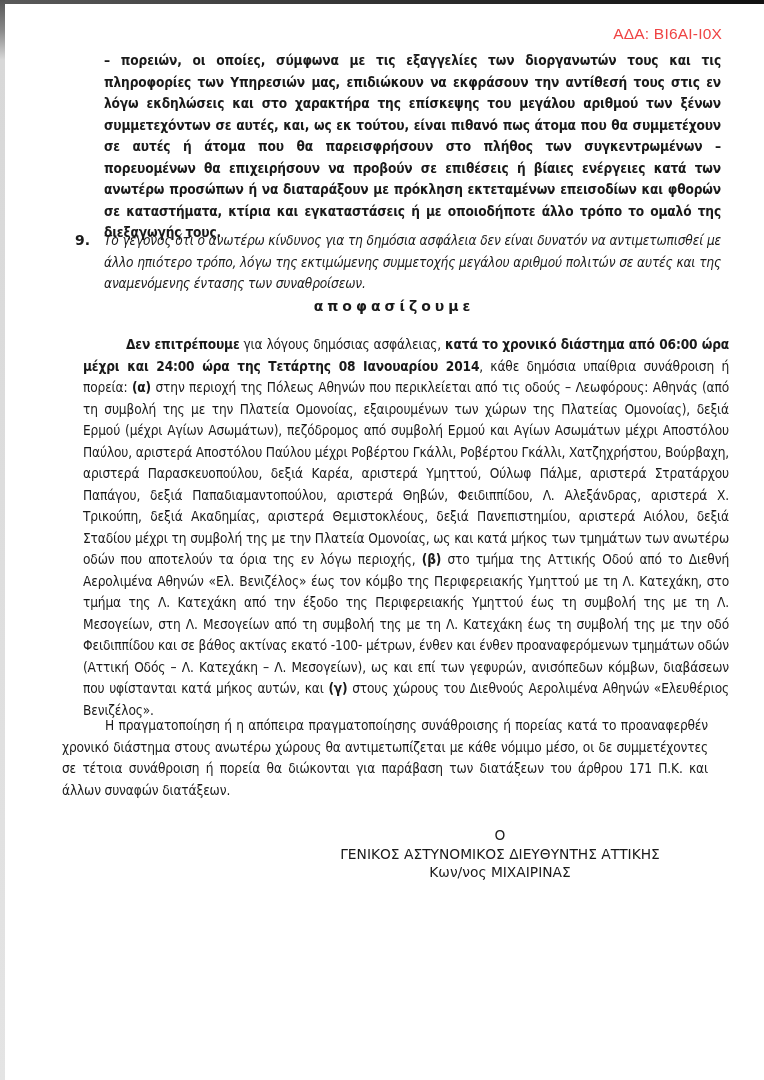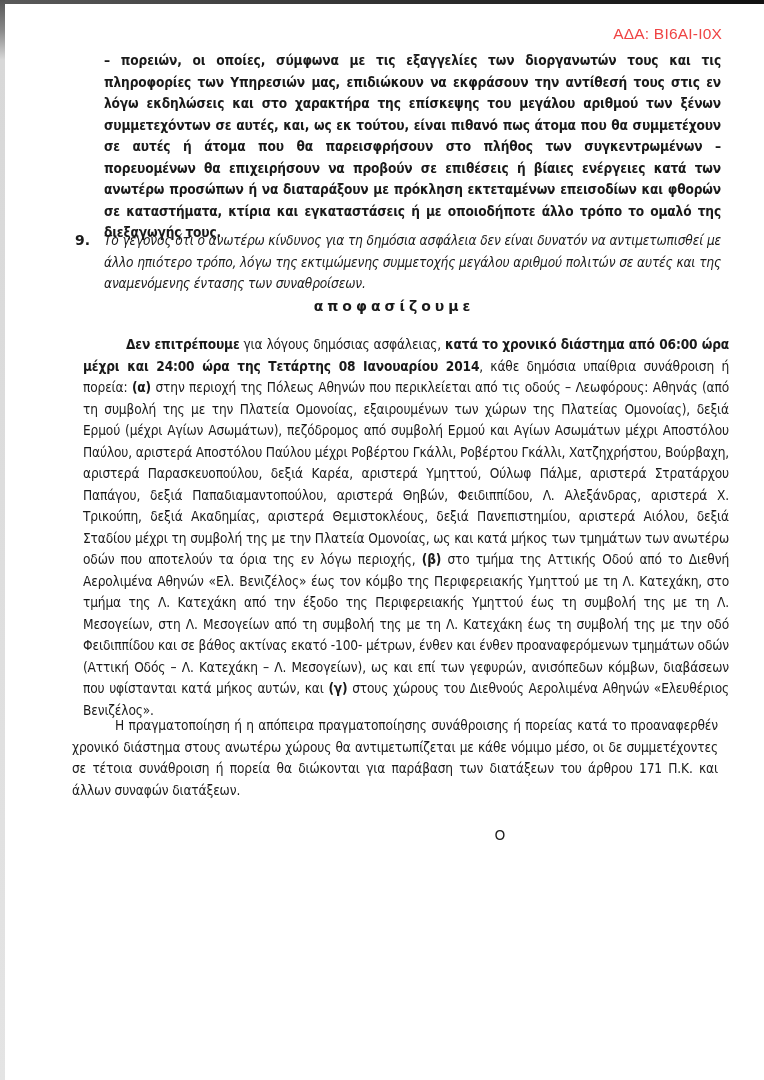--- a/index.html
+++ b/index.html
@@ -31,21 +31,21 @@
     font-family: "DejaVu Sans Condensed", "DejaVu Sans", sans-serif;
   }
   .p1 { left: 104px; top: 50px; width: 617px; font-weight: bold; }
   .p9 { left: 104px; top: 230px; width: 617px; font-style: italic; }
   .num9 { position: absolute; left: 75px; top: 230px; font-weight: bold; font-size: 14px; line-height: 21.5px; }
   .decide {
     position: absolute; left: 12px; width: 764px; top: 298px; text-align: center;
     font-weight: bold; font-size: 14px; letter-spacing: 4px;
   }
   .main { left: 83px; top: 334px; width: 646px; text-indent: 43px; }
-  .enforce { left: 72px; top: 715px; width: 646px; text-indent: 43px; }
+  .enforce { left: 62px; top: 715px; width: 646px; text-indent: 43px; }
   .sig {
     position: absolute; left: 240px; width: 520px; top: 826px;
     text-align: center; font-size: 13.8px; line-height: 18.5px;
   }
   b { font-weight: bold; }
   p { margin: 0; }
 </style>
 </head>
 <body>
 
@@ -61,14 +61,16 @@
   <p class="para p9">Το γεγονός ότι ο ανωτέρω κίνδυνος για τη δημόσια ασφάλεια δεν είναι δυνατόν να αντιμετωπισθεί με άλλο ηπιότερο τρόπο, λόγω της εκτιμώμενης συμμετοχής μεγάλου αριθμού πολιτών σε αυτές και της αναμενόμενης έντασης των συναθροίσεων.</p>
 
   <div class="decide">αποφασίζουμε</div>
 
   <p class="para main"><b>Δεν επιτρέπουμε</b><span> για λόγους δημόσιας ασφάλειας, </span><b>κατά το χρονικό διάστημα από 06:00 ώρα μέχρι και 24:00 ώρα της Τετάρτης 08 Ιανουαρίου 2014</b><span>, κάθε δημόσια υπαίθρια συνάθροιση ή πορεία: </span><b>(α)</b><span> στην περιοχή της Πόλεως Αθηνών που περικλείεται από τις οδούς – Λεωφόρους: Αθηνάς (από τη συμβολή της με την Πλατεία Ομονοίας, εξαιρουμένων των χώρων της Πλατείας Ομονοίας), δεξιά Ερμού (μέχρι Αγίων Ασωμάτων), πεζόδρομος από συμβολή Ερμού και Αγίων Ασωμάτων μέχρι Αποστόλου Παύλου, αριστερά Αποστόλου Παύλου μέχρι Ροβέρτου Γκάλλι, Ροβέρτου Γκάλλι, Χατζηχρήστου, Βούρβαχη, αριστερά Παρασκευοπούλου, δεξιά Καρέα, αριστερά Υμηττού, Ούλωφ Πάλμε, αριστερά Στρατάρχου Παπάγου, δεξιά Παπαδιαμαντοπούλου, αριστερά Θηβών, Φειδιππίδου, Λ. Αλεξάνδρας, αριστερά Χ. Τρικούπη, δεξιά Ακαδημίας, αριστερά Θεμιστοκλέους, δεξιά Πανεπιστημίου, αριστερά Αιόλου, δεξιά Σταδίου μέχρι τη συμβολή της με την Πλατεία Ομονοίας, ως και κατά μήκος των τμημάτων των ανωτέρω οδών που αποτελούν τα όρια της εν λόγω περιοχής, </span><b>(β)</b><span> στο τμήμα της Αττικής Οδού από το Διεθνή Αερολιμένα Αθηνών «Ελ. Βενιζέλος» έως τον κόμβο της Περιφερειακής Υμηττού με τη Λ. Κατεχάκη, στο τμήμα της Λ. Κατεχάκη από την έξοδο της Περιφερειακής Υμηττού έως τη συμβολή της με τη Λ. Μεσογείων, στη Λ. Μεσογείων από τη συμβολή της με τη Λ. Κατεχάκη έως τη συμβολή της με την οδό Φειδιππίδου και σε βάθος ακτίνας εκατό -100- μέτρων, ένθεν και ένθεν προαναφερόμενων τμημάτων οδών (Αττική Οδός – Λ. Κατεχάκη – Λ. Μεσογείων), ως και επί των γεφυρών, ανισόπεδων κόμβων, διαβάσεων που υφίστανται κατά μήκος αυτών, και </span><b>(γ)</b><span> στους χώρους του Διεθνούς Αερολιμένα Αθηνών «Ελευθέριος Βενιζέλος».</span></p>
 
   <p class="para enforce">Η πραγματοποίηση ή η απόπειρα πραγματοποίησης συνάθροισης ή πορείας κατά το προαναφερθέν χρονικό διάστημα στους ανωτέρω χώρους θα αντιμετωπίζεται με κάθε νόμιμο μέσο, οι δε συμμετέχοντες σε τέτοια συνάθροιση ή πορεία θα διώκονται για παράβαση των διατάξεων του άρθρου 171 Π.Κ. και άλλων συναφών διατάξεων.</p>
 
   <div class="sig">
     <div>Ο</div>
+    <div>ΓΕΝΙΚΟΣ ΑΣΤΥΝΟΜΙΚΟΣ ΔΙΕΥΘΥΝΤΗΣ ΑΤΤΙΚΗΣ</div>
+    <div>Κων/νος ΜΙΧΑΙΡΙΝΑΣ</div>
   </div>
 </div>
 
 </body></html>

